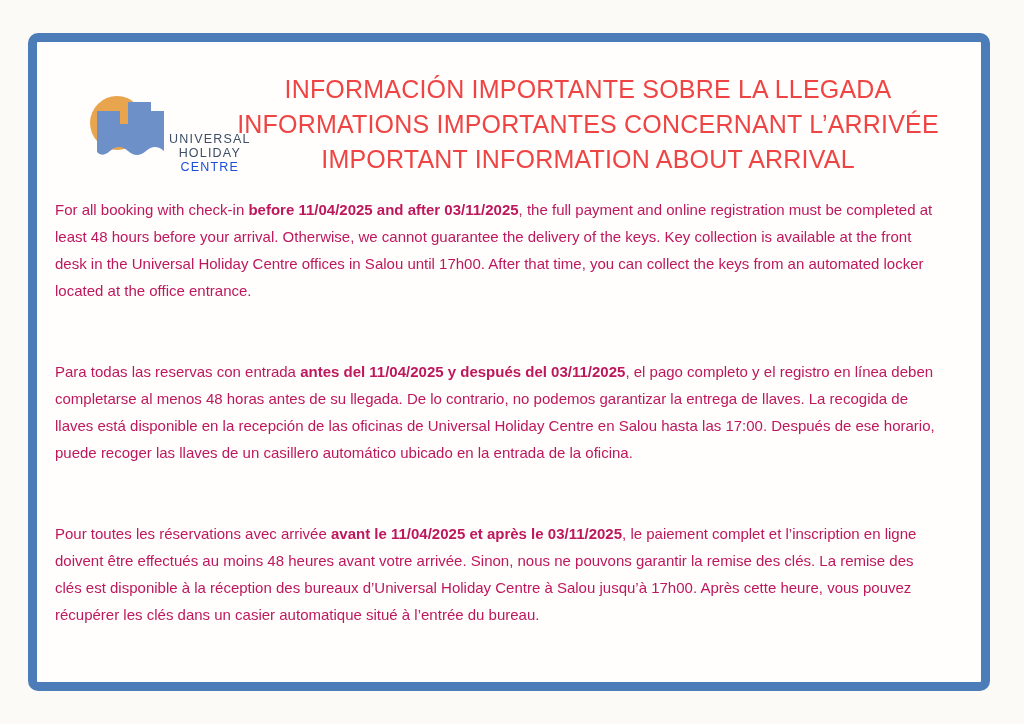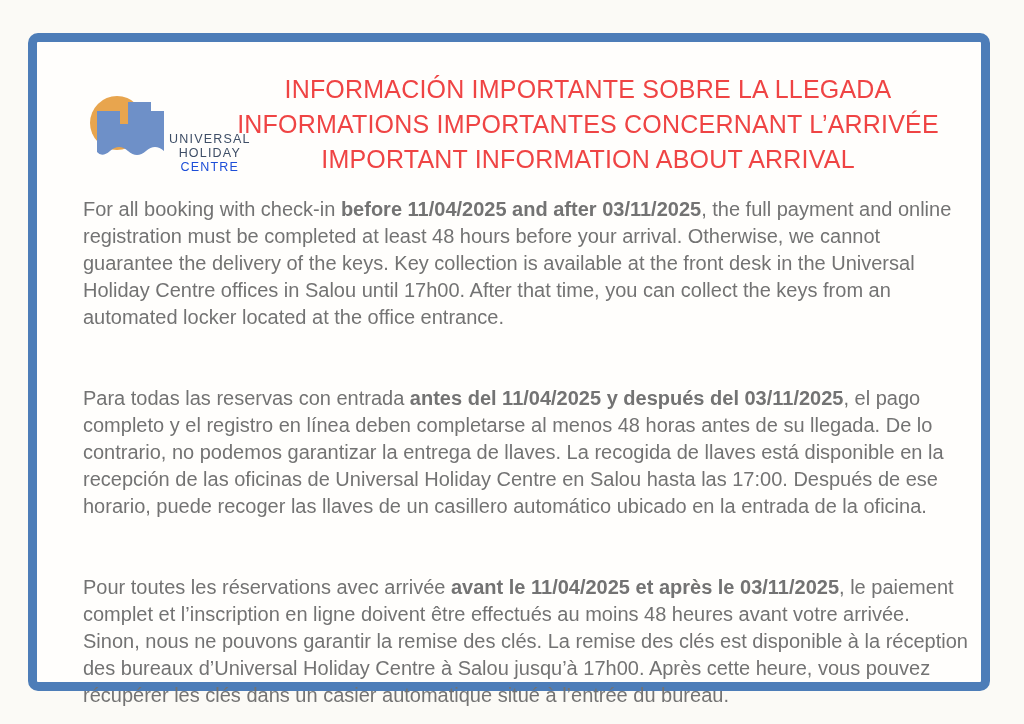--- a/index.html
+++ b/index.html
@@ -55,25 +55,25 @@
     text-align: center;
     color: #ef4444;
     font-size: 25px;
     line-height: 35px;
     font-weight: 400;
     letter-spacing: 0.2px;
   }
   
   .body-text {
     position: absolute;
-    left: 46px;
+    left: 18px;
     top: 154px;
     width: 888px;
-    color: #737373;
-    font-size: 20px;
+    color: #be185d;
+    font-size: 15px;
     line-height: 27px;
   }
   .body-text p { margin: 0 0 54px 0; }
   .body-text p:last-child { margin-bottom: 4px; }
   .body-text strong { font-weight: 700; }
 </style>
 </head>
 <body>
 
 <div class="frame">

